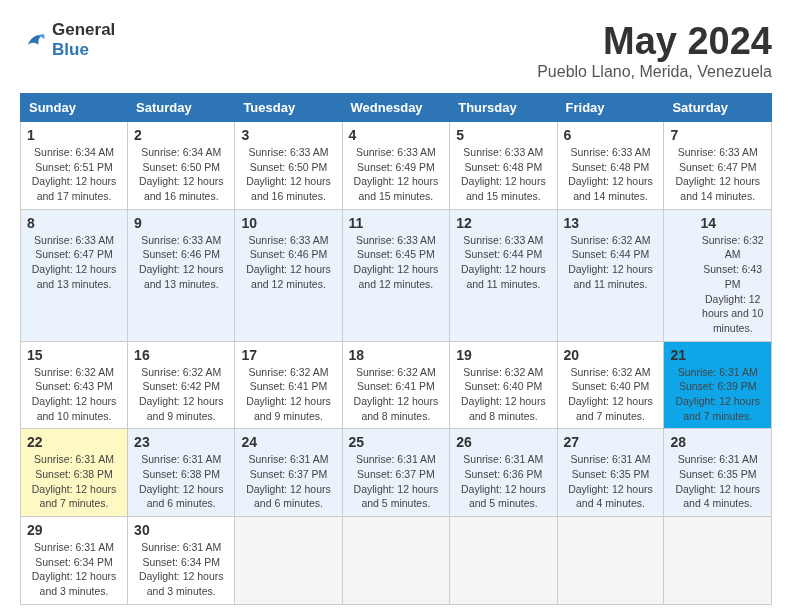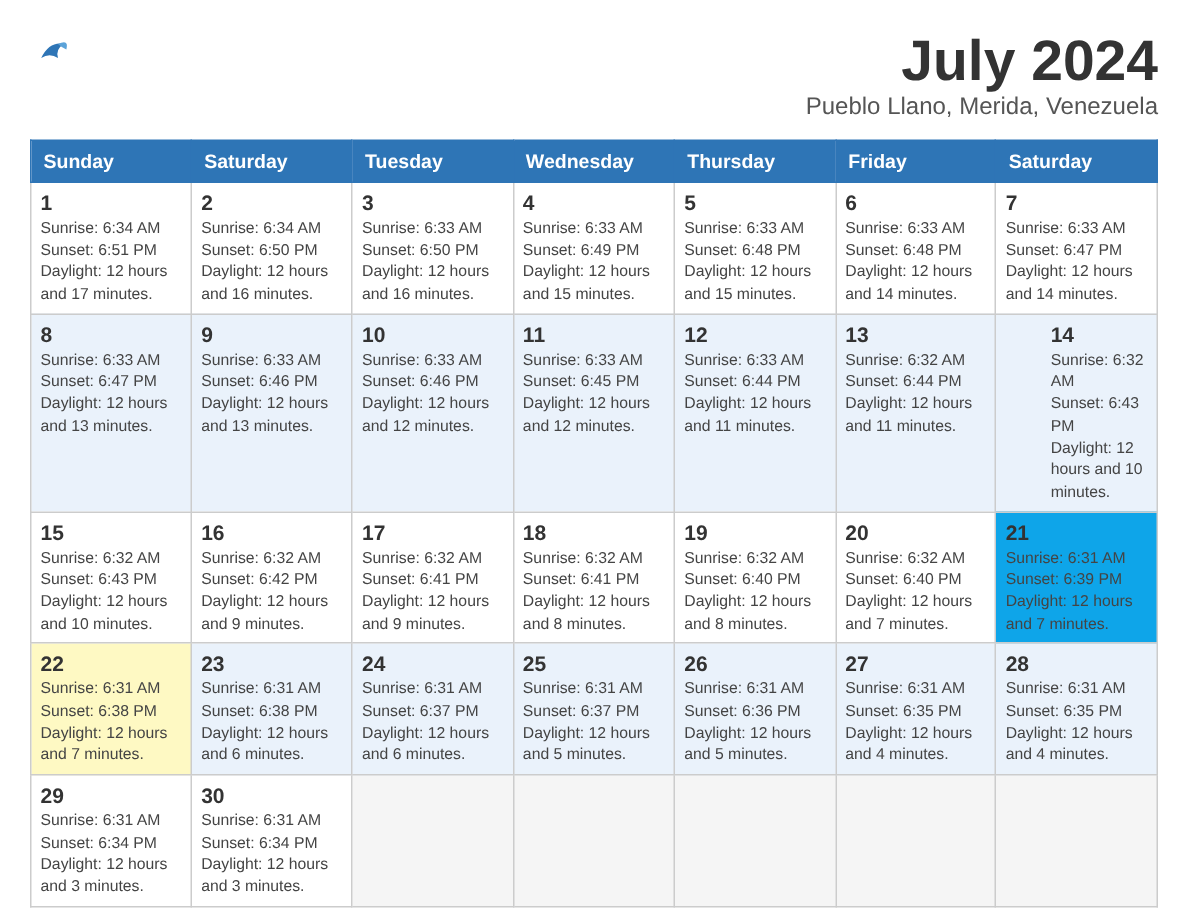--- a/index.html
+++ b/index.html
@@ -66,40 +66,45 @@
       font-size: 14px;
       font-weight: bold;
       color: #333;
       display: block;
       margin-bottom: 2px;
     }
     .day-info {
       color: #444;
       font-size: 10.5px;
       line-height: 1.4;
+      text-align: center;
     }
     tr:nth-child(even) td:not(.empty) {
       background: #eaf2fb;
     }
     tr:nth-child(odd) td:not(.empty) {
       background: #fff;
     }
   </style>
 </head>
 <body>
 
 <div class="header">
   <div class="logo">
     <svg class="logo-bird" viewBox="0 0 30 30">
       <path d="M8 20 Q14 8 24 10 Q18 14 20 20 Q14 16 8 20Z" fill="#2e75b6"></path>
       <path d="M20 10 Q28 6 26 14 Q22 12 20 10Z" fill="#5ba3d9"></path>
     </svg>
+    <div>
+      <div style="font-size:17px;font-weight:bold;color:#333;">General</div>
+      <div style="font-size:17px;font-weight:bold;color:#2e75b6;">Blue</div>
+    </div>
   </div>
   <div class="title-block">
-    <div class="month-title">July 2024</div>
+    <div class="month-title">May 2024</div>
     <div class="subtitle">Pueblo Llano, Merida, Venezuela</div>
   </div>
 </div>
 
 <table class="calendar">
   <thead>
     <tr>
       <th>Sunday</th>
       <th>Saturday</th>
       <th>Tuesday</th>

